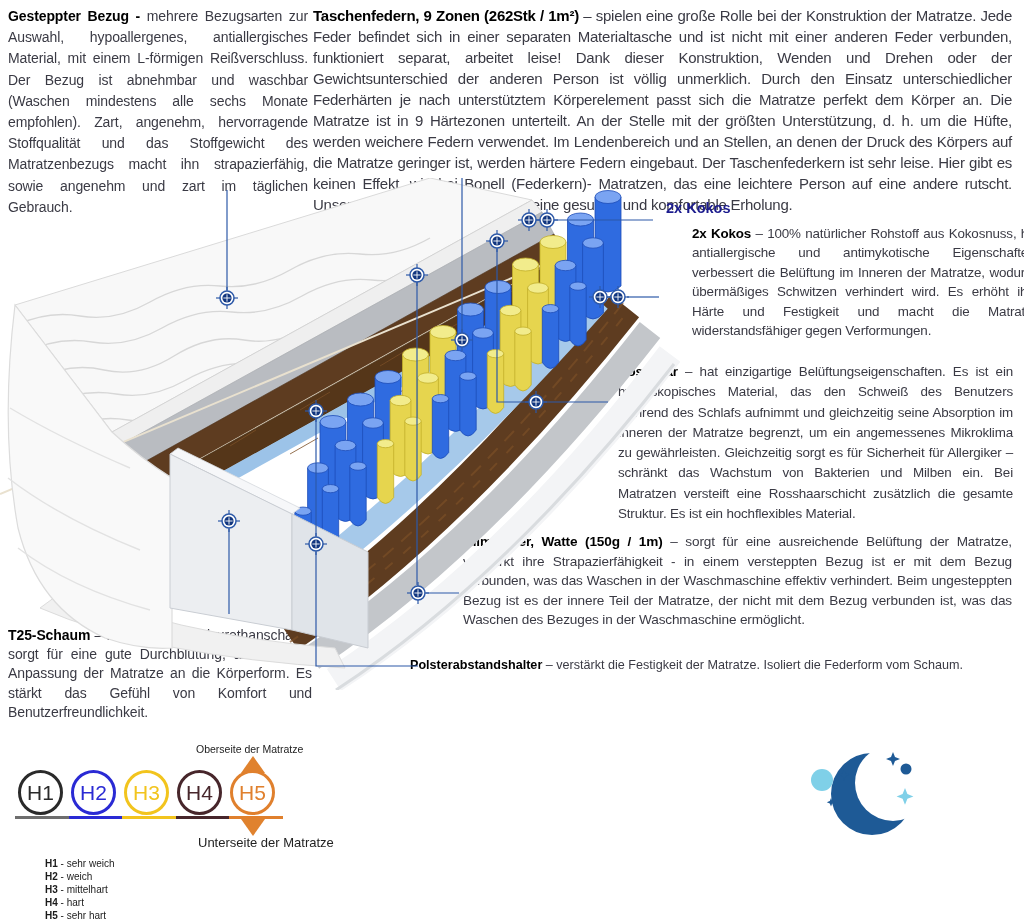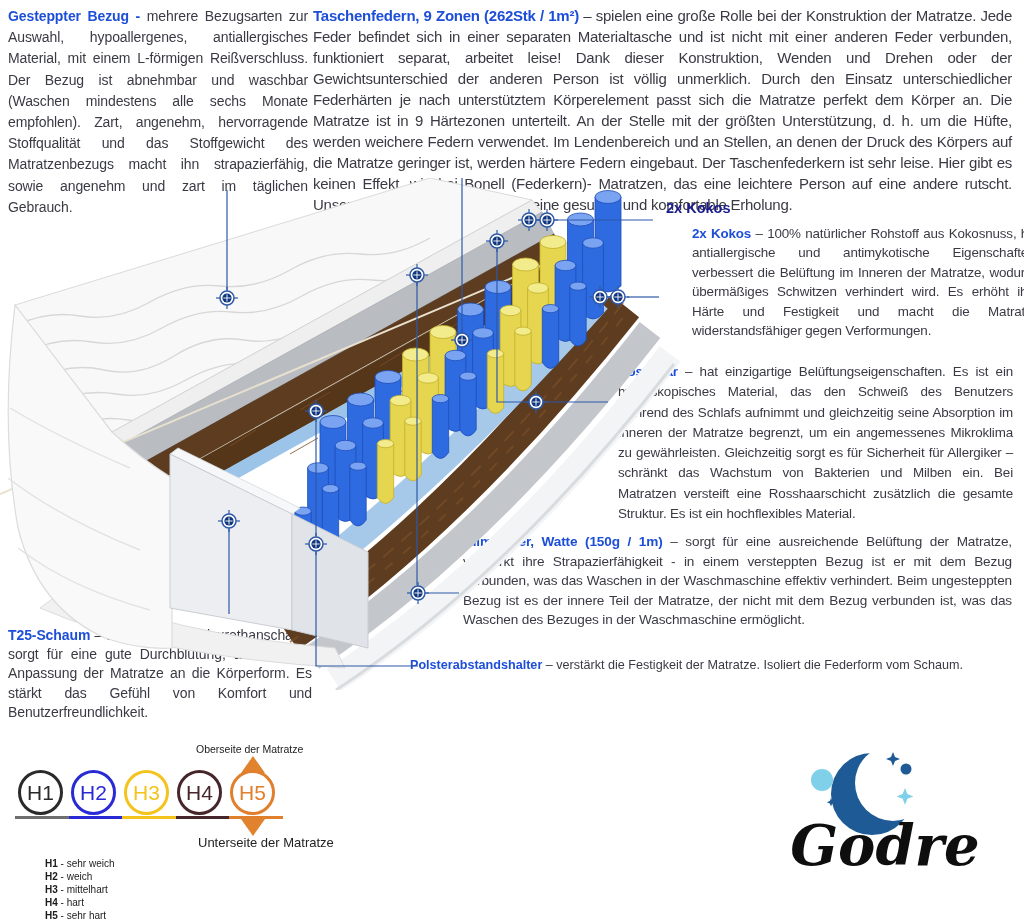--- a/index.html
+++ b/index.html
@@ -1,19 +1,19 @@
 <!DOCTYPE html>
 <html><head>
 <meta charset="utf-8">
 <style>
   html,body{margin:0;padding:0;}
   body{width:1024px;height:923px;position:relative;background:#ffffff;
        font-family:"Liberation Sans",sans-serif;overflow:hidden;}
   .para{position:absolute;text-align:justify;color:#3a3a44;}
-  .para .lead{font-weight:bold;color:#1d4ed8;}
+  .para .lead{font-weight:bold;color:#000000;}
   #p1{left:8px;top:6px;width:300px;font-size:14px;line-height:21.2px;letter-spacing:-0.1px;}
   #p2{left:313px;top:5px;width:699px;font-size:15px;line-height:21px;letter-spacing:-0.25px;}
   #kokos-h{position:absolute;left:666px;top:200px;font-size:14.5px;font-weight:bold;color:#1c1c8e;}
   #p4{left:692px;top:224px;width:347px;font-size:13.4px;line-height:19.4px;letter-spacing:-0.15px;}
   #p5{left:618px;top:362px;width:395px;font-size:13.4px;line-height:20.3px;letter-spacing:-0.15px;}
   #p6{left:463px;top:532px;width:549px;font-size:13.6px;line-height:19.5px;letter-spacing:-0.15px;}
   #p7{left:410px;top:656px;width:600px;font-size:12.6px;line-height:18px;white-space:nowrap;text-align:left;}
   #p8{left:8px;top:626px;width:304px;font-size:14px;line-height:19.2px;letter-spacing:-0.1px;}
   
   #hard-top-label{position:absolute;left:196px;top:743px;font-size:10.5px;color:#222;}
@@ -252,14 +252,13 @@
   <svg style="left:40px;top:0" width="150" height="110" viewBox="0 0 150 110">
     <circle cx="72" cy="52" r="41" fill="#1e5a96"></circle>
     <circle cx="93" cy="41" r="38" fill="#ffffff"></circle>
     <circle cx="22" cy="38" r="11" fill="#7fd0e8"></circle>
     <circle cx="106" cy="27" r="5.5" fill="#1e5a96"></circle>
     <path d="M44,27 l1.6,4 4,1.6 -4,1.6 -1.6,4 -1.6,-4 -4,-1.6 4,-1.6 Z" fill="#1e5a96"></path>
     <path d="M93,10 l2,5 5,2 -5,2 -2,5 -2,-5 -5,-2 5,-2 Z" fill="#1e5a96"></path>
     <path d="M31,56 l1.2,3 3,1.2 -3,1.2 -1.2,3 -1.2,-3 -3,-1.2 3,-1.2 Z" fill="#1e5a96"></path>
     <path d="M105,46 l2.4,6 6,2.4 -6,2.4 -2.4,6 -2.4,-6 -6,-2.4 6,-2.4 Z" fill="#7fd0e8"></path>
   </svg>
-  <div id="logo-text">Godre</div>
 </div>
 
 </body></html>

